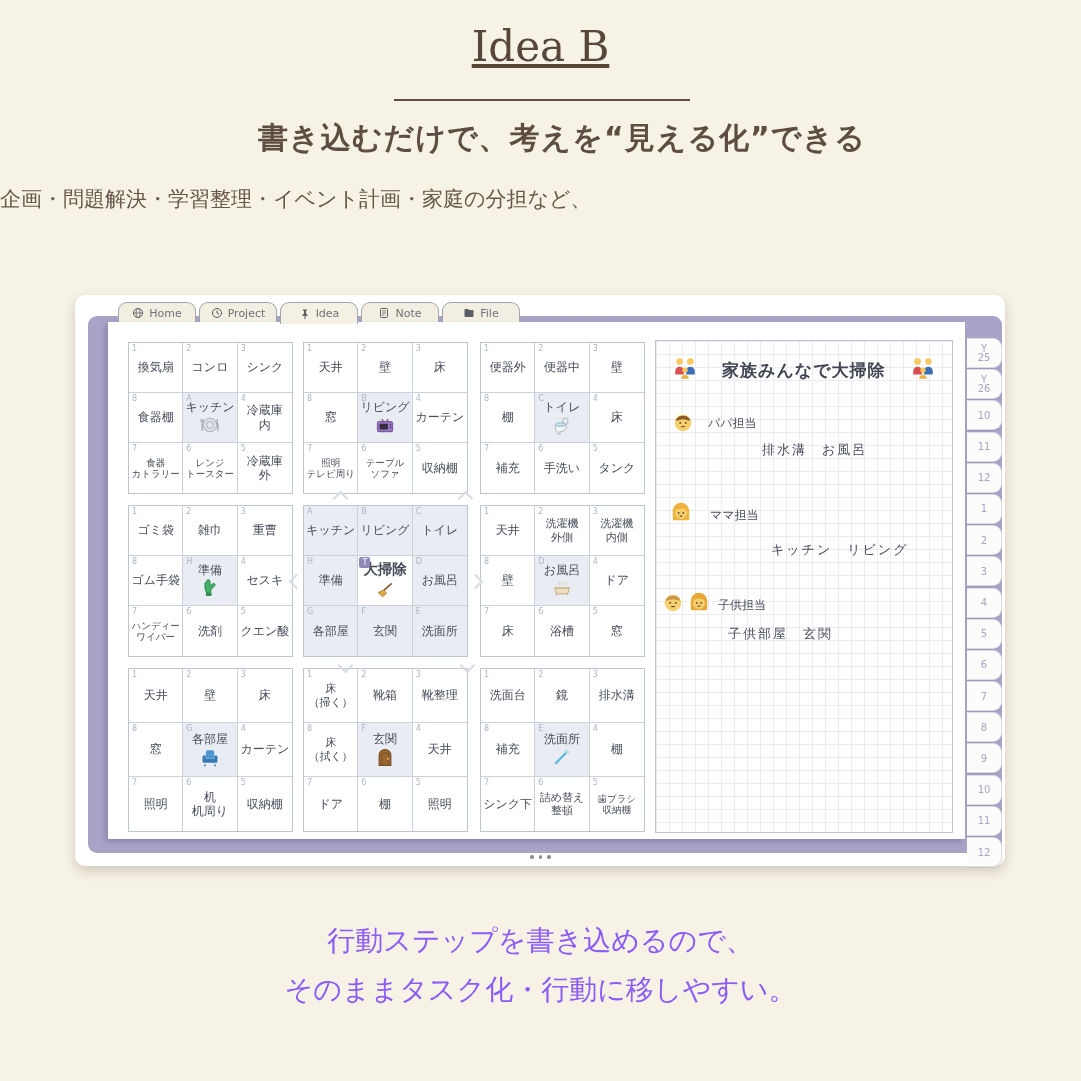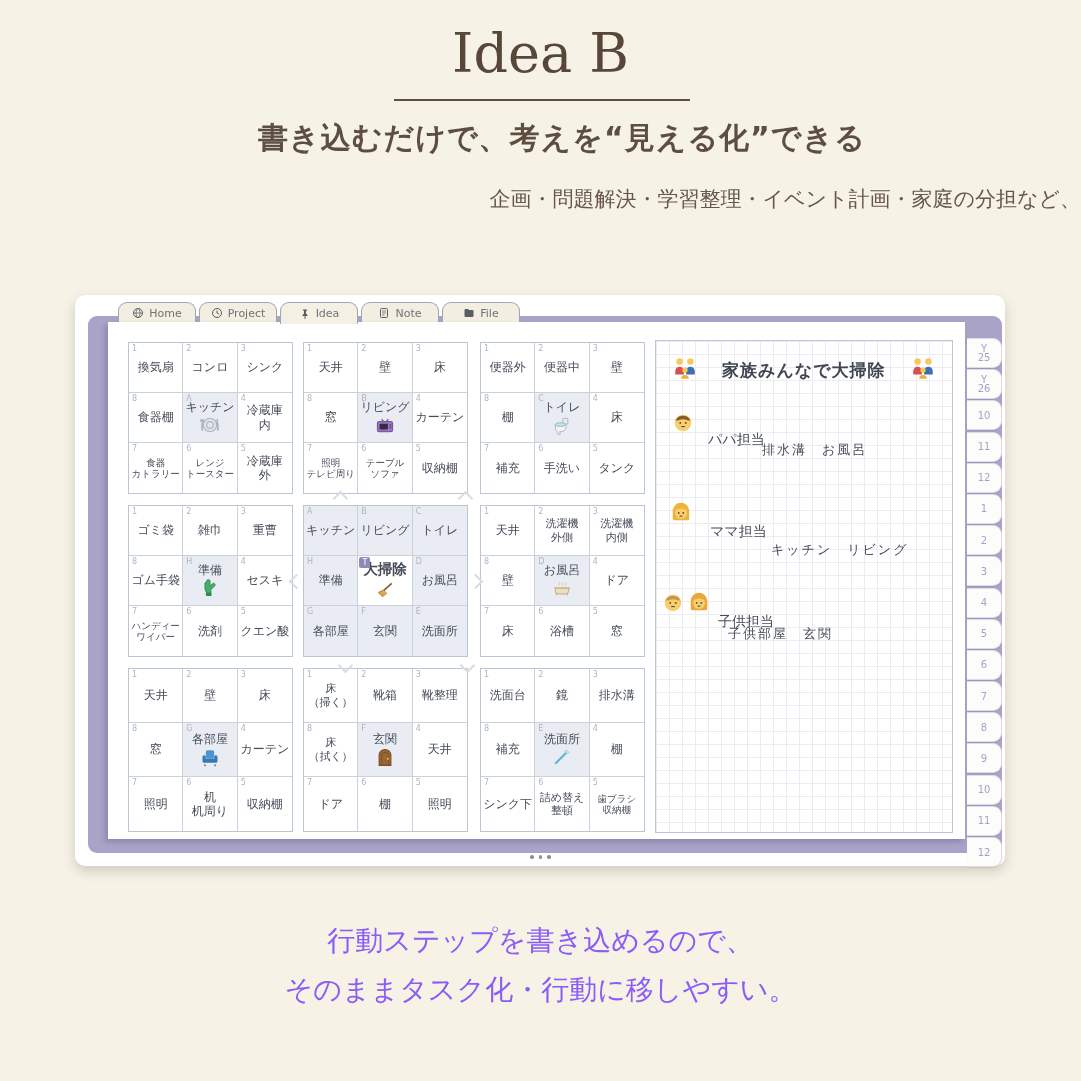--- a/index.html
+++ b/index.html
@@ -1,24 +1,24 @@
 <!DOCTYPE html>
 <html><head>
 <meta charset="utf-8">
 <style>
   html,body{margin:0;padding:0;}
   .canvas{position:relative;width:1081px;height:1081px;background:#f6f2e6;font-family:"DejaVu Sans",sans-serif;overflow:hidden;}
 
   
   .title{position:absolute;top:22px;left:0;right:0;text-align:center;
-    font-family:"DejaVu Serif",serif;font-size:54px;color:#564739;}
+    font-family:"DejaVu Serif",serif;font-size:42px;color:#564739;text-decoration:underline;}
   .title-underline{position:absolute;top:99px;left:394px;width:296px;height:2px;background:#5f4f40;}
   .subtitle{position:absolute;top:118px;left:0;right:0;text-align:center;
     font-size:30px;color:#5d4e41;font-weight:600;letter-spacing:1px;padding-left:43px;}
-  .desc{position:absolute;top:181px;left:0;right:0;text-align:right;
+  .desc{position:absolute;top:181px;left:0;right:0;text-align:left;
     font-size:21px;color:#665749;line-height:37px;font-weight:500;}
 
   
   .footer{position:absolute;top:916px;left:0;right:0;text-align:center;
     font-size:28px;color:#8b5cf6;line-height:49px;font-weight:500;}
 
   
   .app{position:absolute;left:75px;top:295px;width:930px;height:571px;background:#fff;
     border-radius:10px;box-shadow:0 5px 12px rgba(110,100,80,.28);}
   .app-frame{position:absolute;left:13px;top:21px;width:914px;height:537px;
@@ -68,21 +68,21 @@
     background-color:#fff;cursor:text;
     background-image:linear-gradient(#ecebf1 1px,transparent 1px),
                      linear-gradient(90deg,#ecebf1 1px,transparent 1px);
     background-size:13px 13px;}
   .notes-title{position:absolute;left:16px;top:15px;display:flex;align-items:flex-end;gap:24px;}
   .ntitle{font-size:17px;font-weight:600;color:#3f4651;letter-spacing:1px;}
   .nico{width:26px;height:26px;display:inline-flex;}
   .nico svg{width:26px;height:26px;}
   .nicon{position:absolute;width:22px;height:22px;}
   .nicon svg{width:22px;height:22px;}
-  .nhead{position:absolute;font-size:14px;color:#454c58;margin-top:16px;}
+  .nhead{position:absolute;font-size:12px;color:#454c58;}
   .ndetail{position:absolute;font-size:13px;color:#454c58;letter-spacing:2px;}
   .note-box{position:absolute;left:1px;top:412px;width:279px;height:58px;border:1px solid #b9c2ce;
     padding:8px 6px;font-size:12.5px;line-height:19px;color:#4a505a;}
 
   
   .side-tabs{position:absolute;right:3px;top:43px;width:35px;display:flex;flex-direction:column;gap:1.2px;}
   .side-tab{height:28px;background:#fcfcfb;border:1px solid #dedbe7;border-left:none;
     border-radius:0 9px 9px 0;color:#a7a2c6;font-size:10px;display:flex;align-items:center;
     justify-content:center;box-shadow:0 1px 1px rgba(0,0,0,.07);cursor:pointer;}
   .side-tab span{white-space:pre-line;text-align:center;line-height:9px;}

